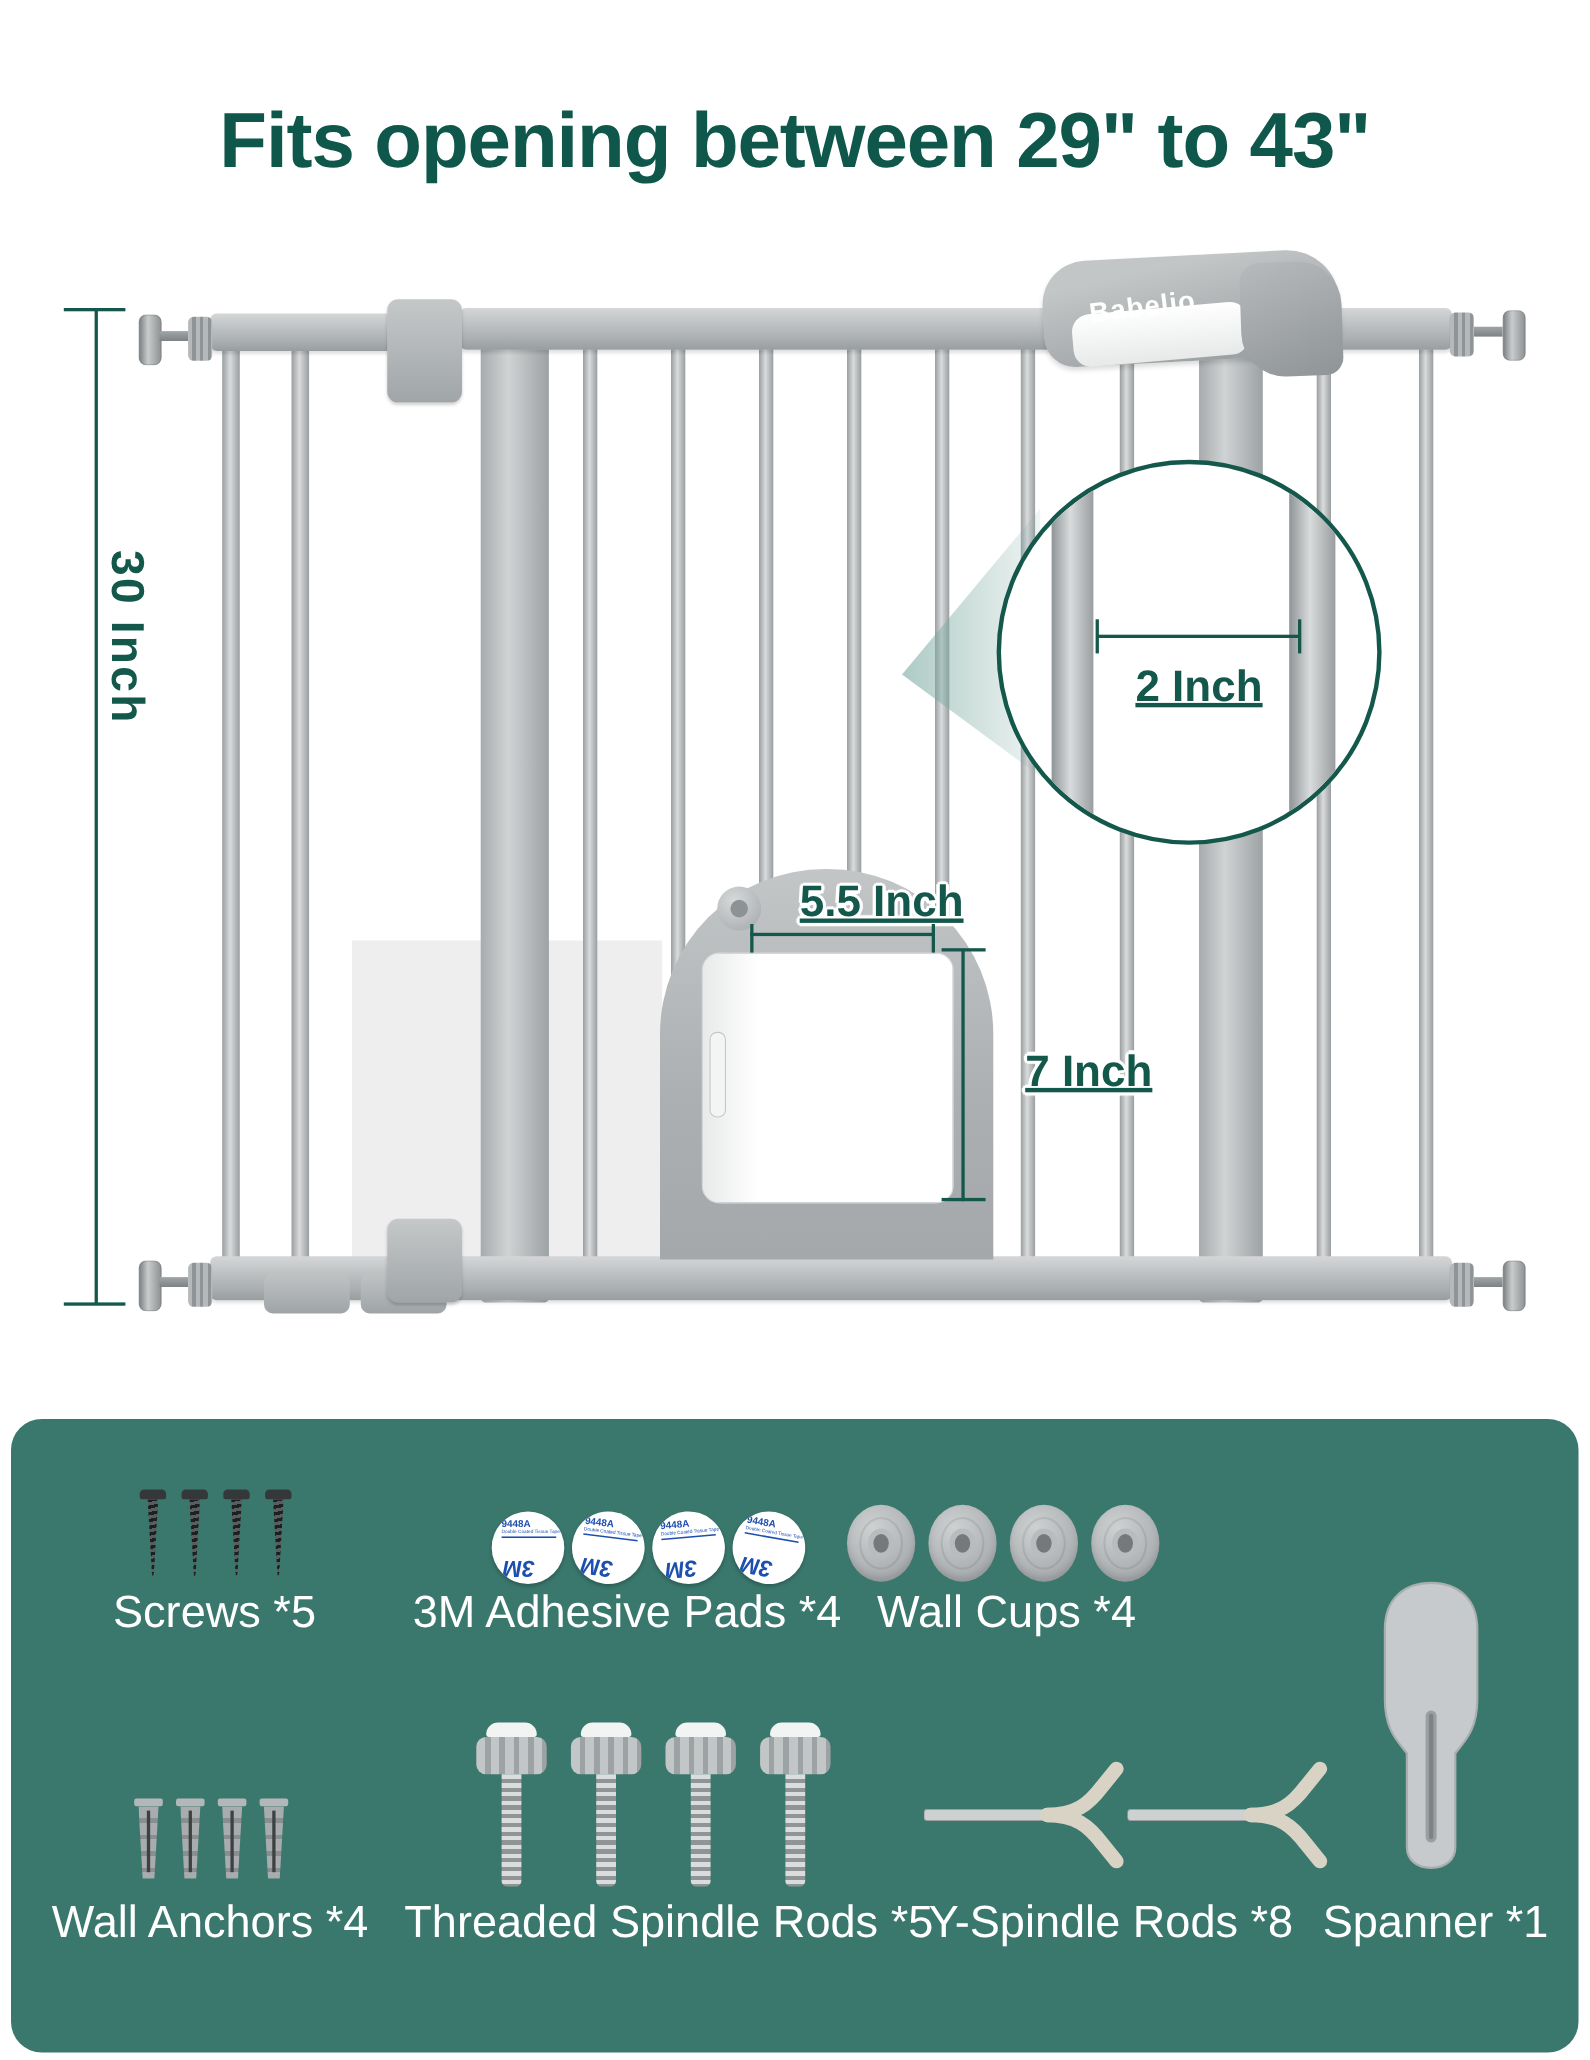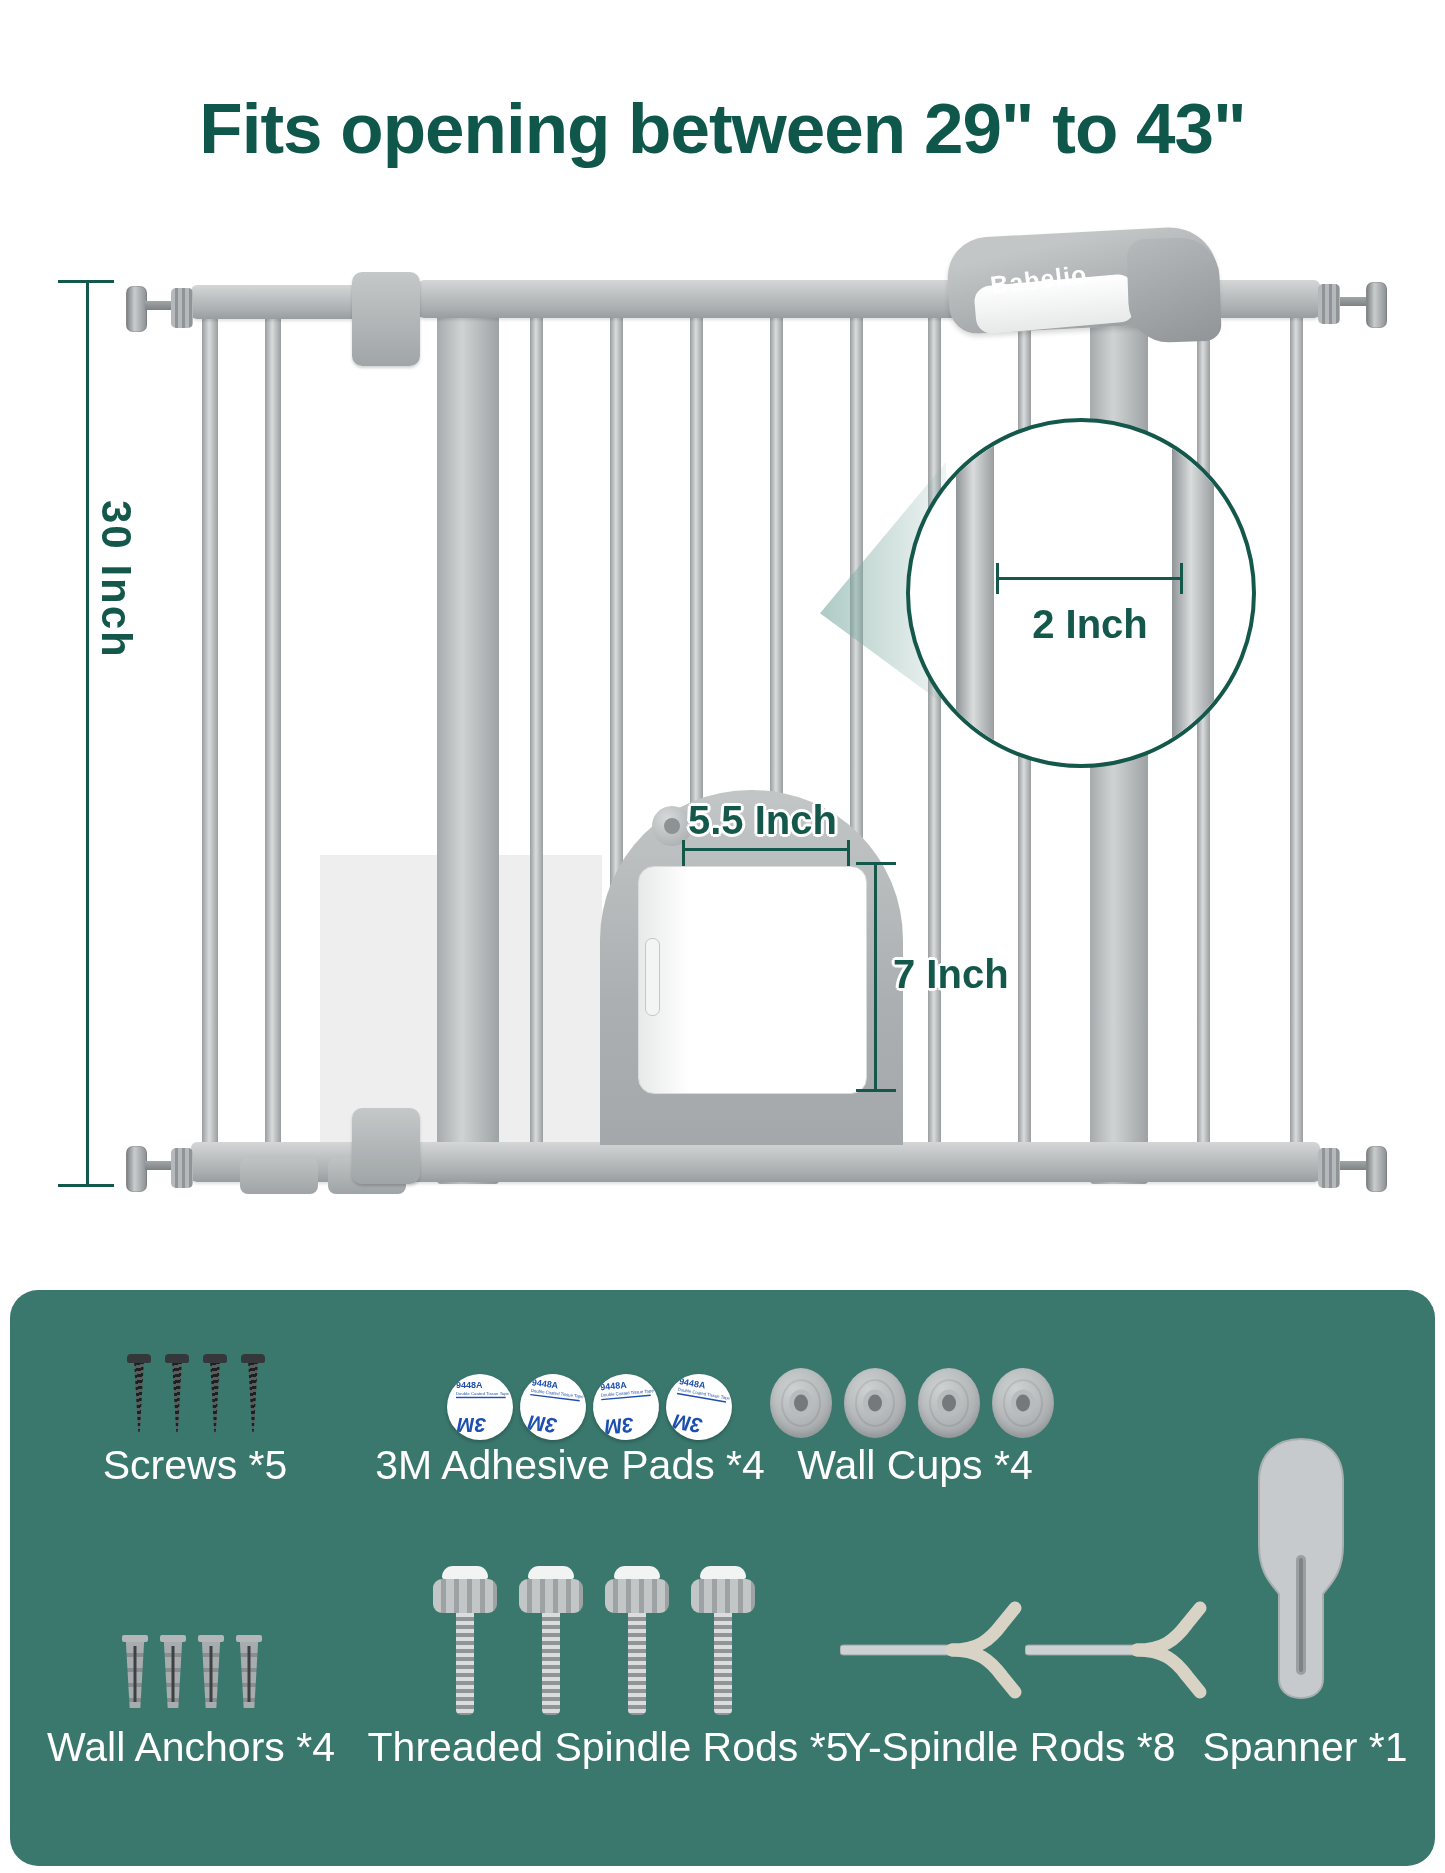--- a/index.html
+++ b/index.html
@@ -5,23 +5,23 @@
   html,body{margin:0;padding:0;background:#fff;}
   #stage{position:relative;width:1445px;height:1873px;background:#ffffff;overflow:hidden;
          font-family:"Liberation Sans",sans-serif;}
 
   
   .title{position:absolute;left:0;right:0;top:88px;text-align:center;
          font-size:71px;font-weight:bold;letter-spacing:-1px;color:#0e574a;}
 
   
   .dimline{position:absolute;background:#14584c;}
-  .dimtext{position:absolute;color:#14584c;font-weight:700;font-size:40px;white-space:nowrap;}
+  .dimtext{position:absolute;color:#14584c;font-weight:700;font-size:40px;white-space:nowrap;text-decoration:underline;}
   .halo{text-shadow:-3px 0 0 #fff,3px 0 0 #fff,0 -3px 0 #fff,0 3px 0 #fff,
-        -2px -2px 0 #fff,2px -2px 0 #fff,-2px 2px 0 #fff,2px 2px 0 #fff;}
+        -2px -2px 0 #fff,2px -2px 0 #fff,-2px 2px 0 #fff,2px 2px 0 #fff;margin-left:39px;}
   .vtext{position:absolute;writing-mode:vertical-rl;text-orientation:mixed;
          color:#14584c;font-weight:700;font-size:42px;letter-spacing:2px;}
 
   
   .picket{position:absolute;width:13px;border-radius:3px;
           background:linear-gradient(90deg,#9a9ea0,#d9dbdc 45%,#9a9ea0);}
   .post{position:absolute;width:62px;border-radius:4px;
         background:linear-gradient(90deg,#a7abad,#d0d3d4 40%,#9da2a4);}
   .hbar{position:absolute;height:38px;border-radius:6px;
         background:linear-gradient(180deg,#d4d6d7,#aaaeb0 75%,#989da0);

